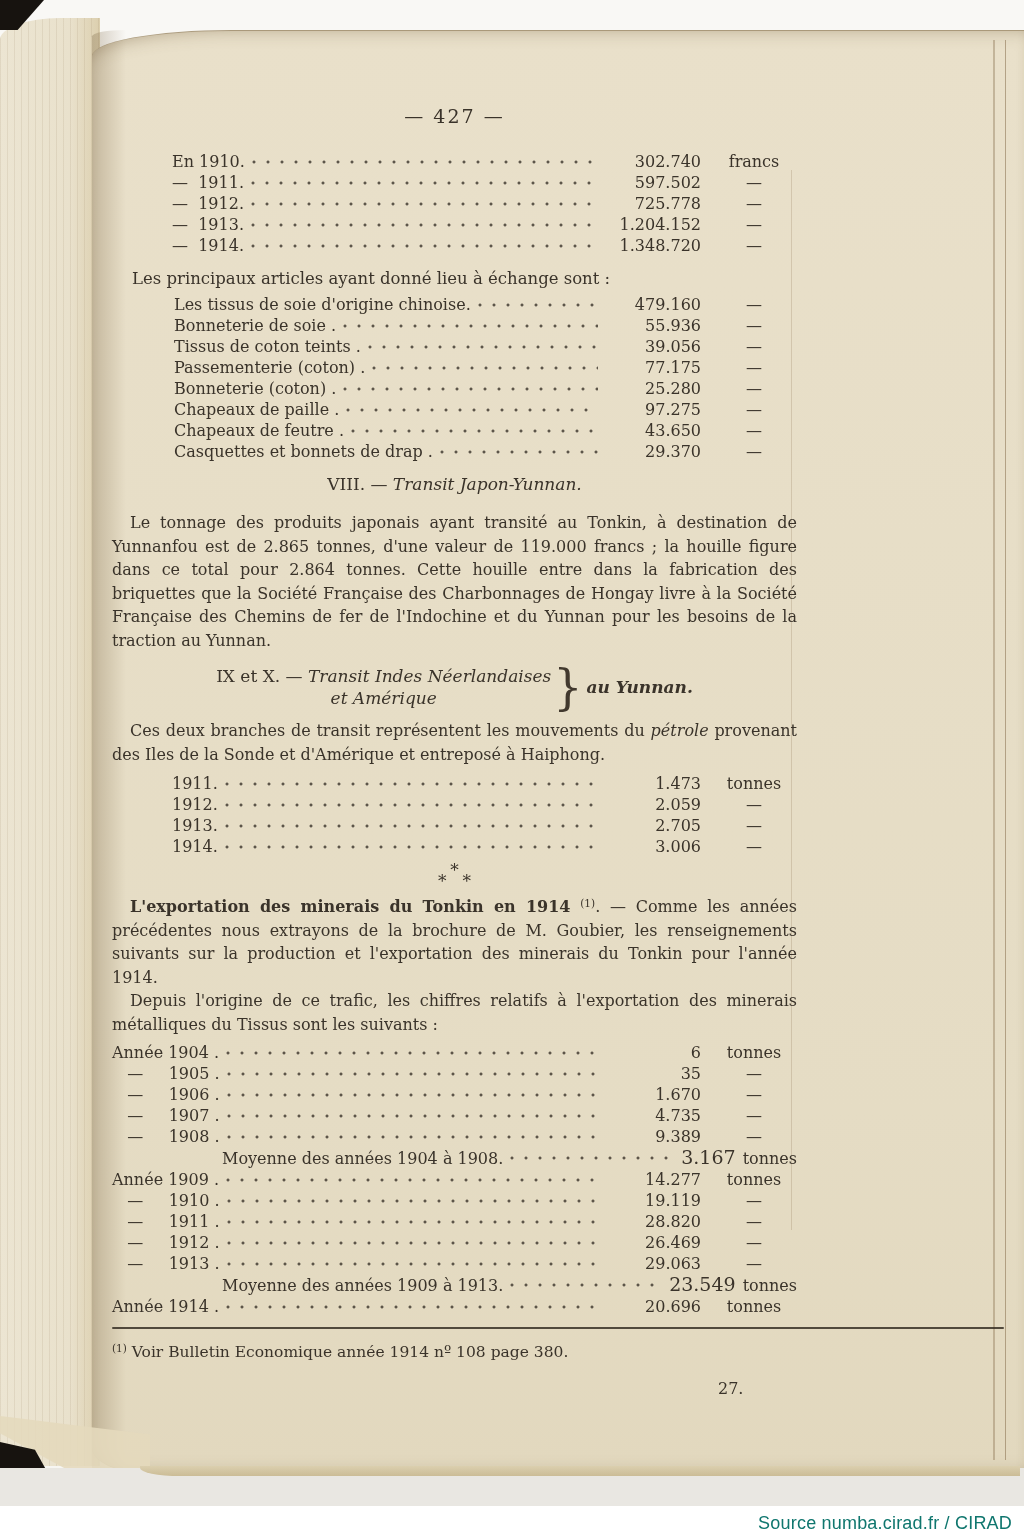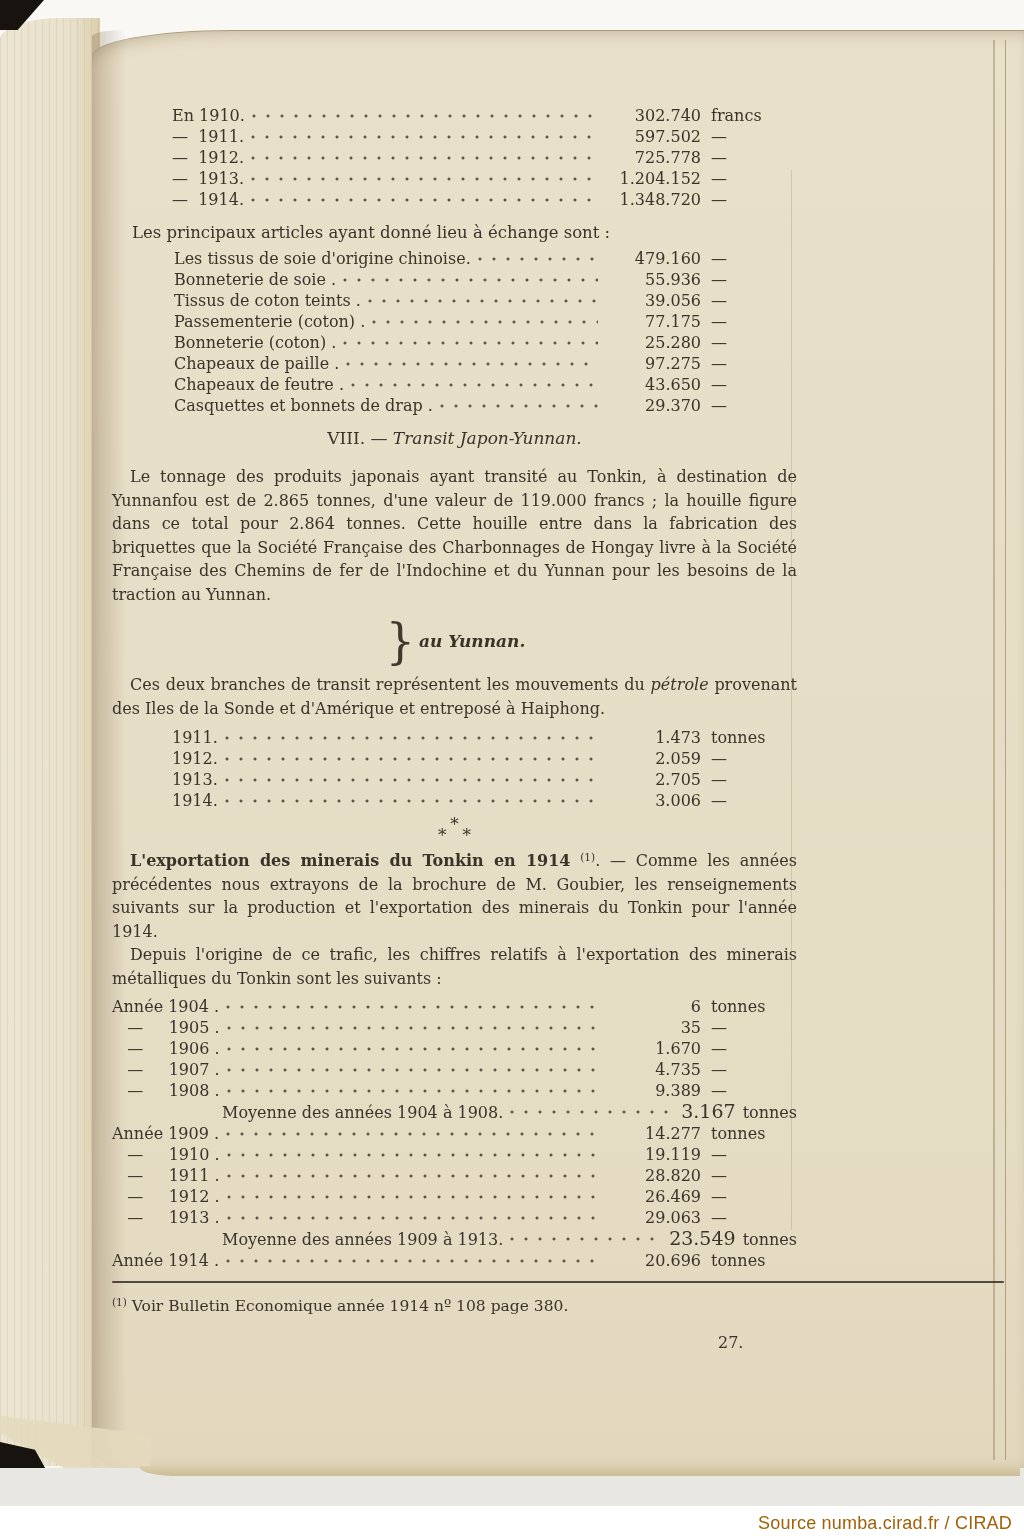--- a/index.html
+++ b/index.html
@@ -45,34 +45,34 @@
   .corner-black-top { position:absolute; left:0; top:0; width:44px; height:30px; background:#17130f;
     clip-path:polygon(0 0, 100% 0, 40% 100%, 0 100%); }
   .corner-black-bottom { position:absolute; left:0; top:1428px; width:92px; height:78px; background:#17130f;
     clip-path:polygon(0 18%, 38% 28%, 72% 100%, 0 100%); }
   .corner-page-bottom { position:absolute; left:0; top:1416px; width:150px; height:62px; background:#e4d9bd;
     clip-path:polygon(0 0, 100% 30%, 100% 100%, 55% 100%, 0 28%); opacity:.9; }
 
   
   .source-bar { position:absolute; left:0; top:1506px; width:1024px; height:30px; background:#ffffff;
     font-family:"Liberation Sans", sans-serif; }
-  .source-text { position:absolute; right:12px; top:7px; font-size:18px; color:#a16207; letter-spacing:.2px; }
+  .source-text { position:absolute; right:12px; top:7px; font-size:18px; color:#0f766e; letter-spacing:.2px; }
 
   
   .content { position:absolute; left:112px; top:105px; width:685px; }
   .pagenum { text-align:center; font-size:19px; letter-spacing:2px; line-height:22px; margin-bottom:24px; }
 
   .tbl { font-size:16px; }
   .tr { display:flex; align-items:baseline; line-height:21px; }
   .tl { white-space:pre; }
   .td { flex:1 1 auto; margin:0 8px 0 6px; align-self:center; height:10px;
     background-image:radial-gradient(circle at 3px 5px, rgba(58,51,42,.8) 1.2px, transparent 1.8px);
     background-size:14px 10px; background-repeat:repeat-x; }
   .tv { flex:0 0 95px; text-align:right; white-space:pre; }
-  .tu { flex:0 0 86px; padding-left:10px; white-space:pre; }
+  .tu { flex:0 0 86px; padding-left:10px; white-space:pre;text-align:center; }
   .tbl.ind60 .tr { padding-left:60px; }
   .tbl.ind62 .tr { padding-left:62px; }
   .tr.moyenne { padding-left:110px !important; }
   .tr.moyenne .tv { flex:0 0 auto; font-size:19px; }
   .tr.moyenne .tu { flex:0 0 auto; padding-left:7px; }
 
   .para { font-size:16px; line-height:23.5px; text-align:justify; }
   .para .indent { display:inline-block; width:18px; }
   .intro-line { font-size:16.5px; line-height:22px; margin:12px 0 4px 20px; }
 
@@ -107,20 +107,21 @@
 <div class="fold-line-right b"></div>
 <div class="faint-fold"></div>
 <div class="corner-black-top"></div>
 <div class="corner-page-bottom"></div>
 <div class="corner-black-bottom"></div>
 <div class="scan-bg-bottom"></div>
 <div class="page-under-edge"></div>
 
 <div class="content">
 
+  <div class="pagenum">— 427 —</div>
 
   <div class="tbl ind60">
     <div class="tr">
         <span class="tl">En 1910.</span>
         <span class="td"></span>
         <span class="tv">302.740</span>
         <span class="tu">francs</span>
       </div>
     <div class="tr">
         <span class="tl">—  1911.</span>
@@ -202,20 +203,24 @@
   </div>
 
   <div class="sec-heading">
     <span>VIII. — </span><span class="it">Transit Japon-Yunnan.</span>
   </div>
   <div class="para" style="margin-top:15px;">
     <span class="indent"></span><span>Le tonnage des produits japonais ayant transité au Tonkin, à destination de Yunnanfou est de 2.865 tonnes, d'une valeur de 119.000 francs ; la houille figure dans ce total pour 2.864 tonnes. Cette houille entre dans la fabrication des briquettes que la Société Française des Charbonnages de Hongay livre à la Société Française des Chemins de fer de l'Indochine et du Yunnan pour les besoins de la traction au Yunnan.</span>
   </div>
 
   <div class="brace-head">
+    <div class="brace-left">
+      <div><span>IX et X. — </span><span class="it">Transit Indes Néerlandaises</span></div>
+      <div class="it">et  Amérique</div>
+    </div>
     <div class="brace-glyph">}</div>
     <div class="brace-right">au Yunnan.</div>
   </div>
   <div class="para" style="margin-top:5px;">
     <span class="indent"></span><span>Ces deux branches de transit représentent les mouvements du </span><span class="it" style="font-style:italic">pétrole</span><span> provenant des Iles de la Sonde et d'Amérique et entreposé à Haiphong.</span>
   </div>
 
   <div class="tbl ind60" style="margin-top:7px;">
     <div class="tr">
         <span class="tl">1911.</span>
@@ -245,21 +250,21 @@
 
   <div class="stars">
     <div>*</div>
     <div class="line2">*   *</div>
   </div>
 
   <div class="para" style="margin-top:5px;">
     <span class="indent"></span><span class="lead-bold">L'exportation des minerais du Tonkin en 1914</span> <span class="sup">(1)</span><span>. — Comme les années précédentes nous extrayons de la brochure de M. Goubier, les renseignements suivants sur la production et l'exportation des minerais du Tonkin pour l'année 1914.</span>
   </div>
   <div class="para">
-    <span class="indent"></span><span>Depuis l'origine de ce trafic, les chiffres relatifs à l'exportation des minerais métalliques du Tonkin sont les suivants :</span>
+    <span class="indent"></span><span>Depuis l'origine de ce trafic, les chiffres relatifs à l'exportation des minerais métalliques du Tissus sont les suivants :</span>
   </div>
 
   <div class="tbl" style="margin-top:6px;">
     <div class="tr">
         <span class="tl">Année 1904 .</span>
         <span class="td"></span>
         <span class="tv">6</span>
         <span class="tu">tonnes</span>
       </div>
     <div class="tr">

